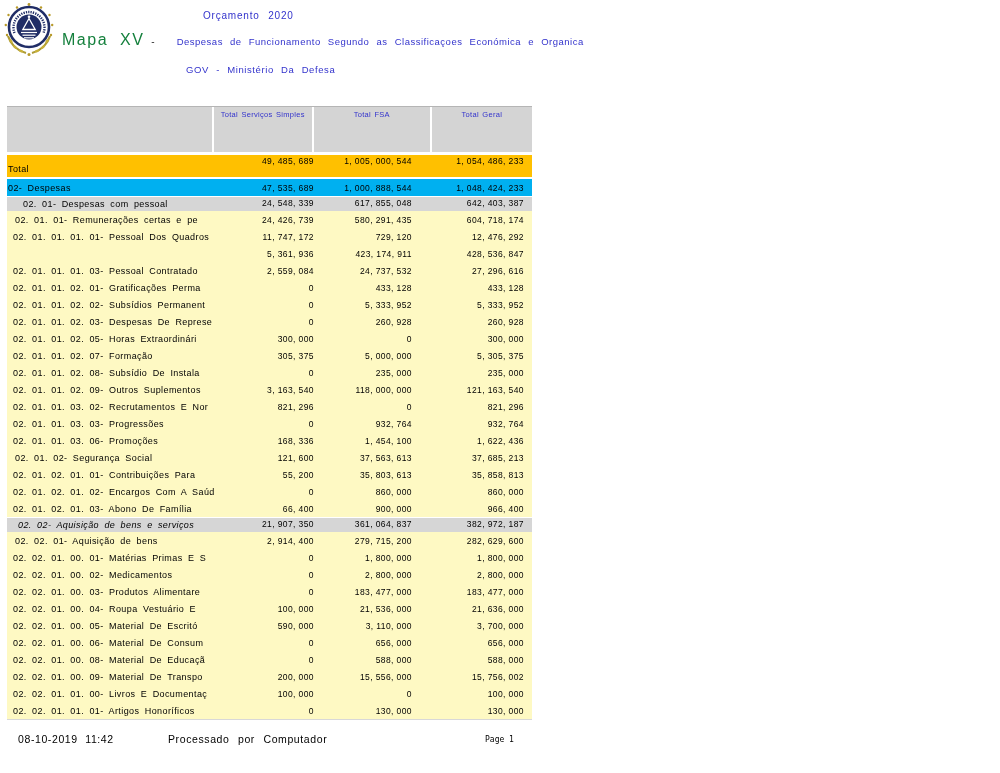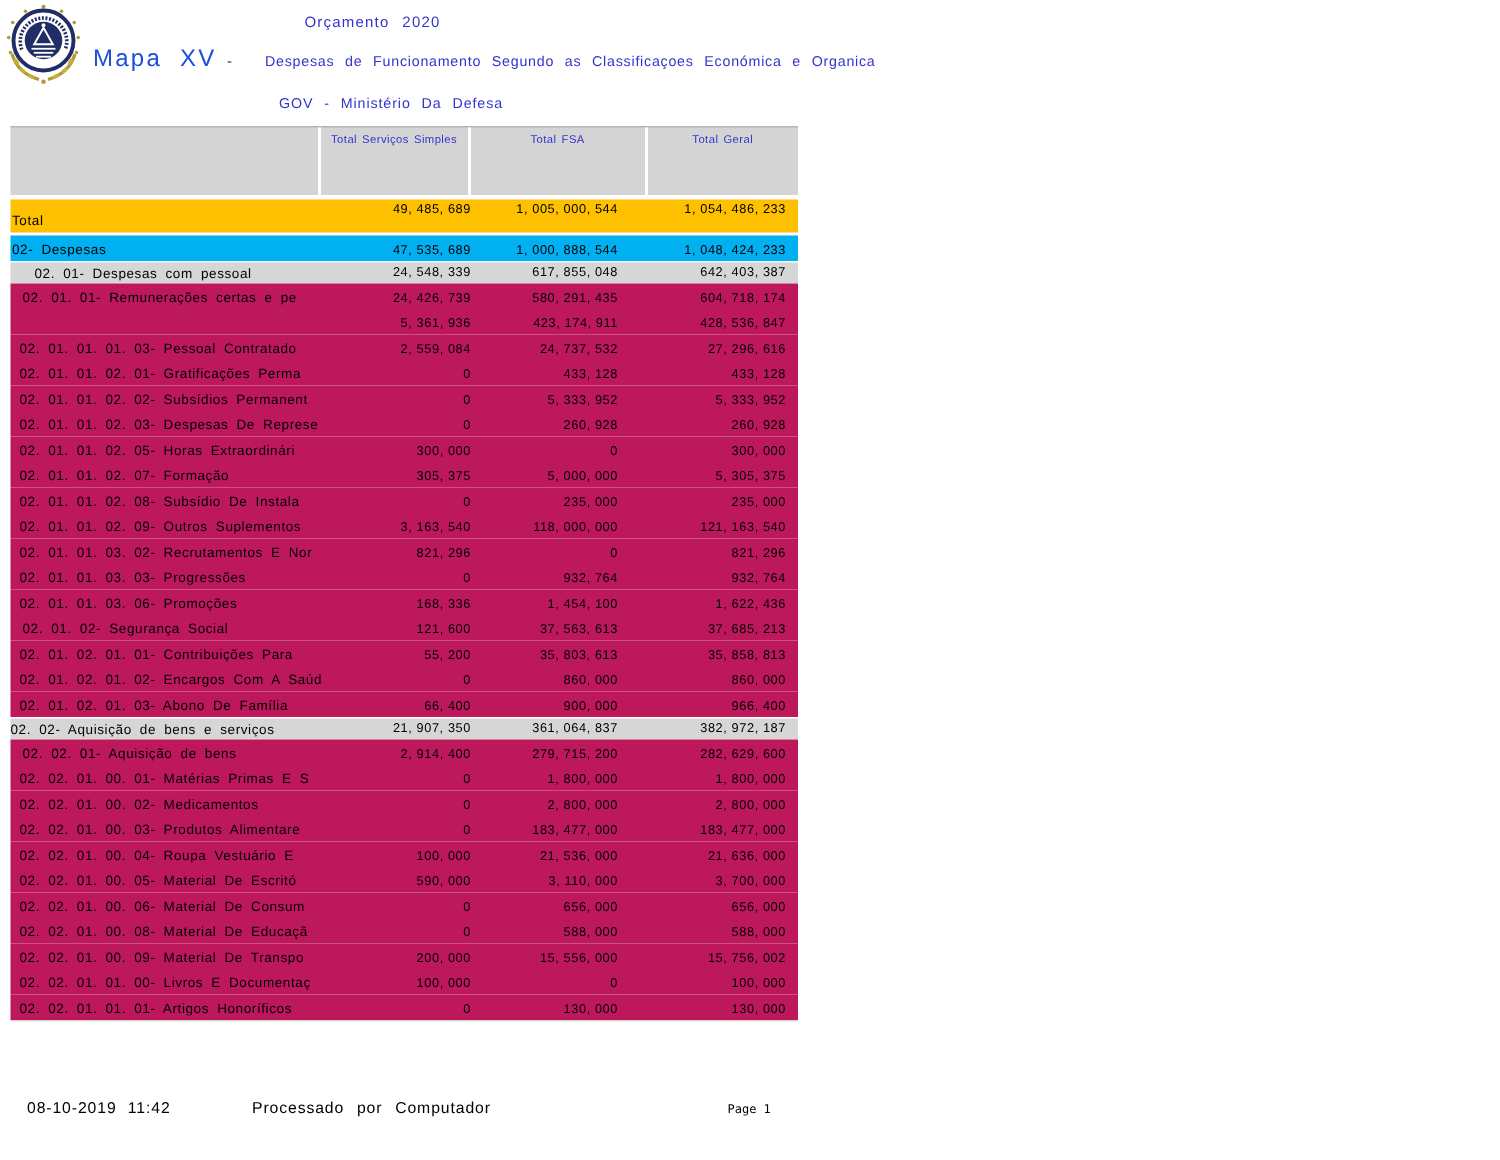--- a/index.html
+++ b/index.html
@@ -10,47 +10,47 @@
   .abs{position:absolute;}
 
   
   .budget-title{
     left:203px;top:10px;font-size:10px;color:#3333cc;
     letter-spacing:0.8px;word-spacing:5px;
   }
   .map-line{
     left:62px;top:31px;display:flex;align-items:baseline;white-space:nowrap;
   }
-  .map-code{font-size:16px;color:#1d4ed8;letter-spacing:1.5px;word-spacing:6px;}
+  .map-code{font-size:16px;color:#15803d;letter-spacing:1.5px;word-spacing:6px;}
   .map-sep{font-size:10px;color:#333;margin:0 7px;}
   .map-title{font-size:9.5px;color:#3333cc;letter-spacing:0.5px;word-spacing:4px;margin-left:15px;}
   .org-title{
     left:186px;top:64px;font-size:9.5px;color:#3333cc;
     letter-spacing:0.6px;word-spacing:4px;
   }
 
   
   .report-table{
-    left:7px;top:84px;width:525px;
+    left:7px;top:106px;width:525px;
   }
   .thead{
     display:flex;height:45px;background:#d4d4d4;
     border-top:1px solid #b5b5b5;
   }
   .thead .th-label{width:212px;}
   .thead .th{
     box-sizing:border-box;text-align:center;padding-top:3px;
     font-size:7.5px;color:#3333cc;letter-spacing:0.3px;word-spacing:1px;
     border-left:2px solid #ffffff;
   }
   .th-c1{width:104px;} .th-c2{width:122px;} .th-c3{width:106px;}
 
   .tbody{border-bottom:1px solid #d8d8d8;}
   .row{
-    display:flex;height:17px;background:#be185d;position:relative;
+    display:flex;height:17px;background:#fef9c3;position:relative;
   }
   .row .label{
     box-sizing:border-box;width:212px;overflow:hidden;white-space:nowrap;
     font-size:9px;letter-spacing:0.4px;word-spacing:2.5px;
     align-self:center;line-height:10px;
   }
   .row .val{
     box-sizing:border-box;text-align:right;align-self:center;
     font-size:8.5px;letter-spacing:0.4px;line-height:10px;
   }
@@ -159,20 +159,26 @@
         <div class="val v2">617, 855, 048</div>
         <div class="val v3">642, 403, 387</div>
       </div>
       <div class="row row-data">
         <div class="label" style="padding-left: 8px;">02. 01. 01- Remunerações certas e pe</div>
         <div class="val v1">24, 426, 739</div>
         <div class="val v2">580, 291, 435</div>
         <div class="val v3">604, 718, 174</div>
       </div>
       <div class="row row-data">
+        <div class="label" style="padding-left: 6px;">02. 01. 01. 01. 01- Pessoal Dos Quadros</div>
+        <div class="val v1">11, 747, 172</div>
+        <div class="val v2">729, 120</div>
+        <div class="val v3">12, 476, 292</div>
+      </div>
+      <div class="row row-data">
         <div class="label" style="padding-left: 6px; margin-top: 47px;">02. 01. 01. 01. 02- Pessoal Do Quadro</div>
         <div class="val v1">5, 361, 936</div>
         <div class="val v2">423, 174, 911</div>
         <div class="val v3">428, 536, 847</div>
       </div>
       <div class="row row-data">
         <div class="label" style="padding-left: 6px;">02. 01. 01. 01. 03- Pessoal Contratado</div>
         <div class="val v1">2, 559, 084</div>
         <div class="val v2">24, 737, 532</div>
         <div class="val v3">27, 296, 616</div>
@@ -255,21 +261,21 @@
         <div class="val v2">860, 000</div>
         <div class="val v3">860, 000</div>
       </div>
       <div class="row row-data">
         <div class="label" style="padding-left: 6px;">02. 01. 02. 01. 03- Abono De Família</div>
         <div class="val v1">66, 400</div>
         <div class="val v2">900, 000</div>
         <div class="val v3">966, 400</div>
       </div>
       <div class="row row-section">
-        <div class="label" style="padding-left: 0;">02. 02- Aquisição de bens e serviços</div>
+        <div class="label" style="padding-left: 11px; font-style: italic;">02. 02- Aquisição de bens e serviços</div>
         <div class="val v1">21, 907, 350</div>
         <div class="val v2">361, 064, 837</div>
         <div class="val v3">382, 972, 187</div>
       </div>
       <div class="row row-data">
         <div class="label" style="padding-left: 8px;">02. 02. 01- Aquisição de bens</div>
         <div class="val v1">2, 914, 400</div>
         <div class="val v2">279, 715, 200</div>
         <div class="val v3">282, 629, 600</div>
       </div>

